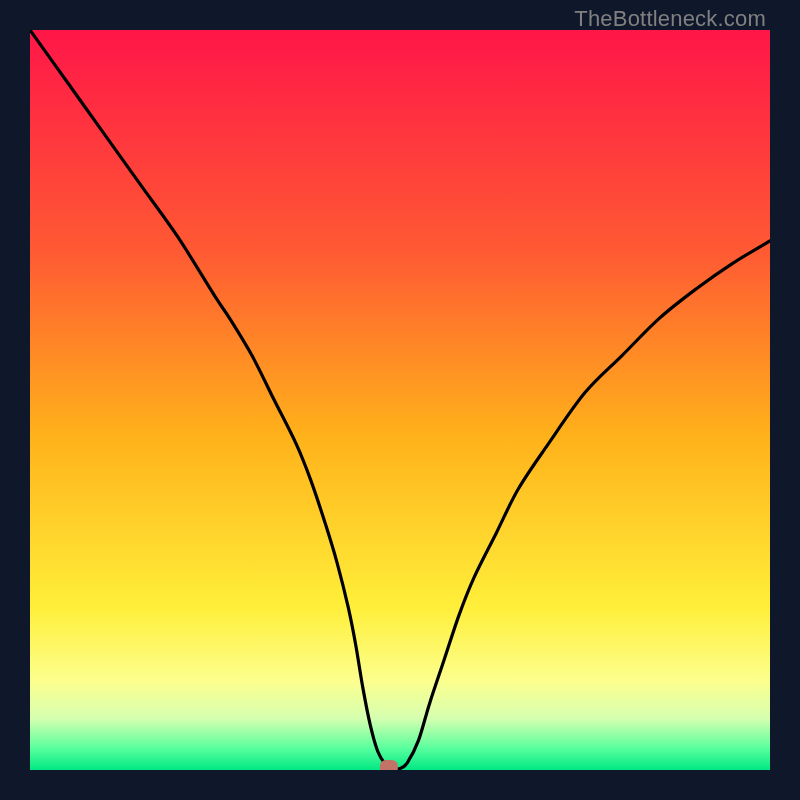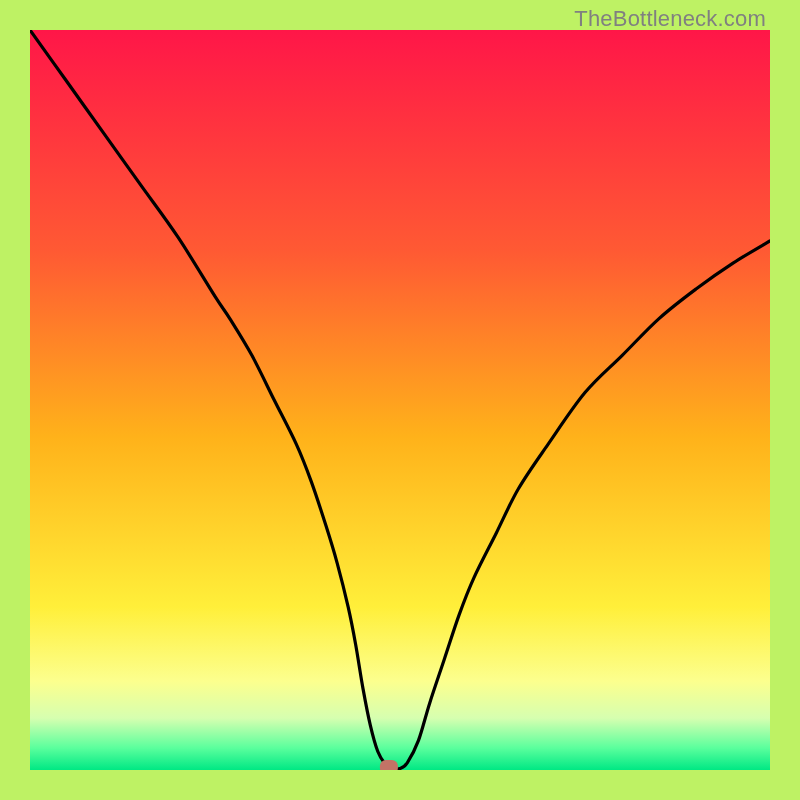--- a/index.html
+++ b/index.html
@@ -8,21 +8,21 @@
     width: 800px;
     height: 800px;
     background: #000;
     overflow: hidden;
     font-family: Arial, Helvetica, sans-serif;
   }
   .frame {
     position: absolute;
     left: 0; top: 0;
     width: 800px; height: 800px;
-    background: #bef264;
+    background: #0f172a;
   }
   .plot {
     position: absolute;
     left: 30px;
     top: 30px;
     width: 740px;
     height: 740px;
     overflow: hidden;
   }
   .watermark {

